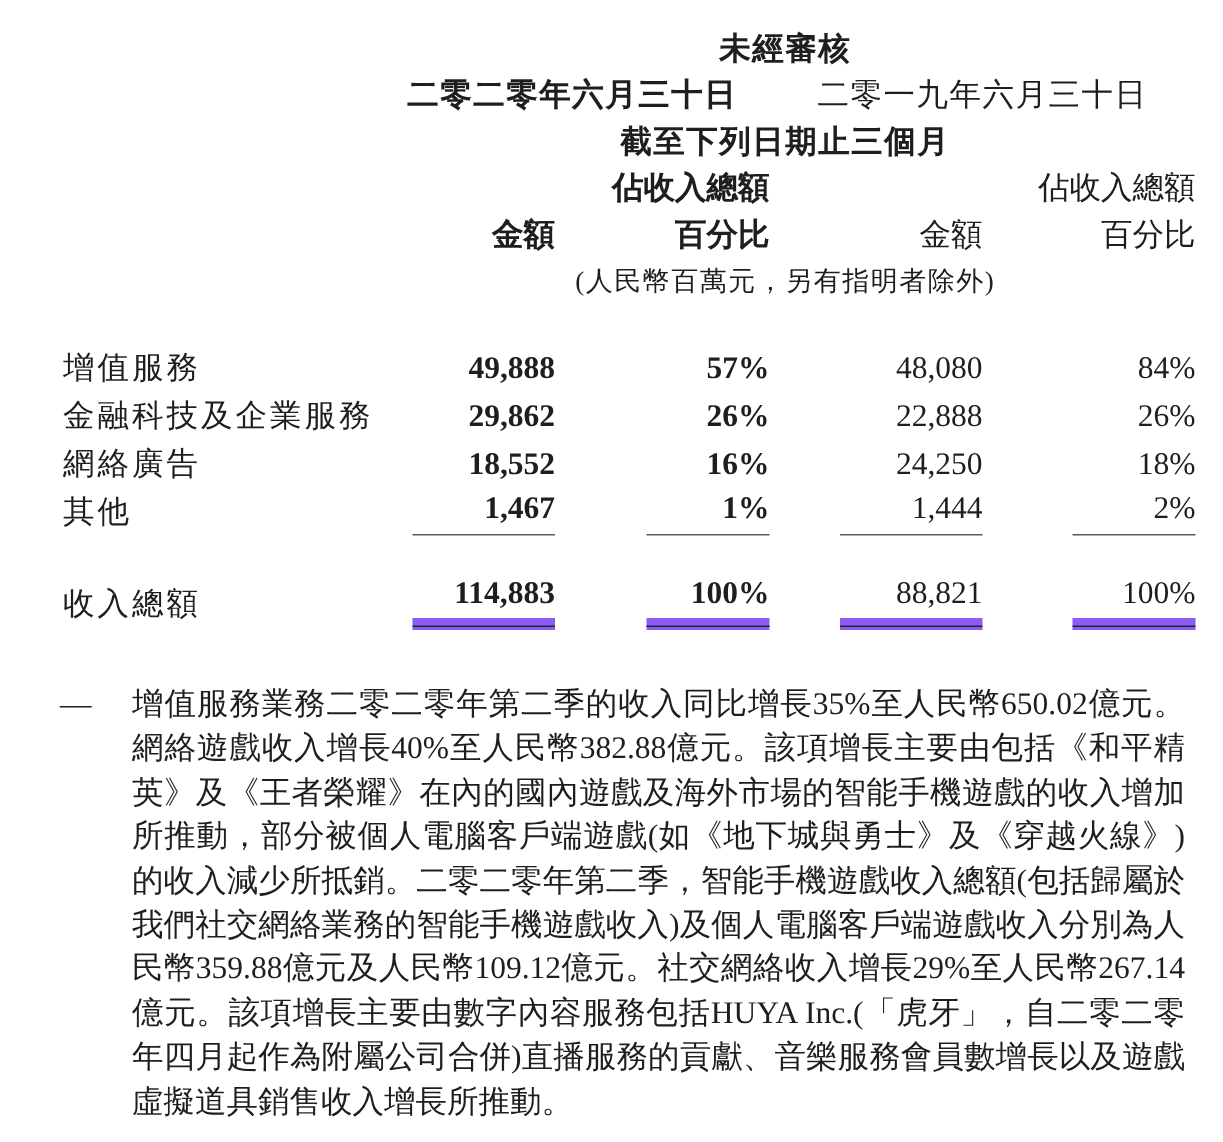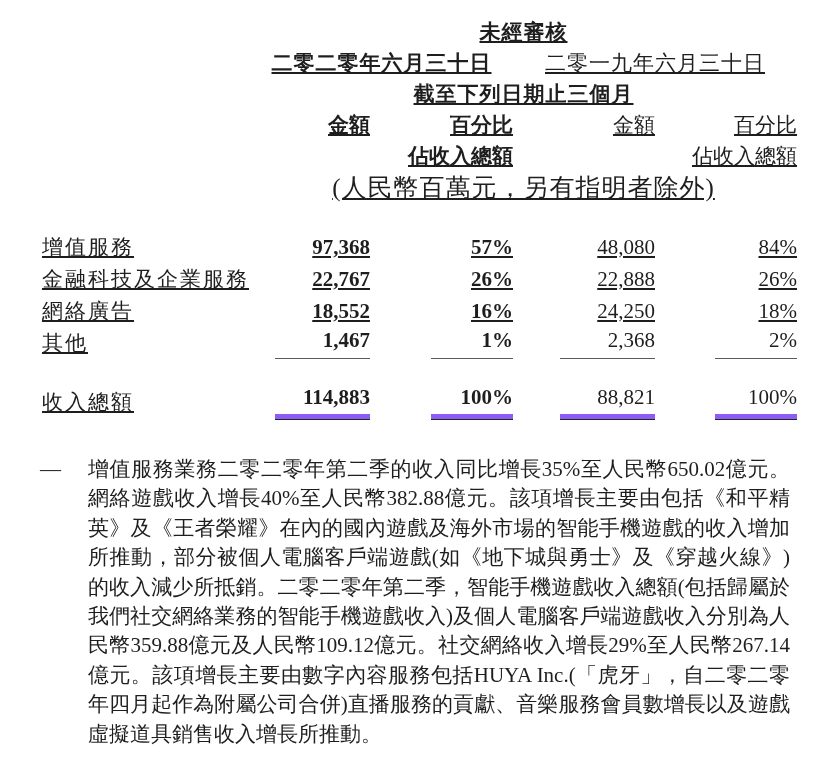--- a/index.html
+++ b/index.html
@@ -10,44 +10,43 @@
     color:#1e1e1e;
     font-family:"Liberation Serif","DejaVu Serif",serif;
     overflow:hidden;
   }
   table.fin {
     position:absolute; left:42px; top:16px;
     width:755px;
     border-collapse:collapse;
     table-layout:fixed;
     font-size:21px;
-    text-decoration:underline;
   }
   table.fin td { padding:0; vertical-align:middle; }
   tr.hrow td { height:31px; }
   tr.drow td { height:32px; }
   tr.trow td { height:32px; }
   td.center { text-align:center; }
   td.right  { text-align:right; }
   .b { font-weight:bold; }
   td.cjk { letter-spacing:1px; }
   td.date2019 { padding-left:40px; }
-  td.unit { font-size:25px; letter-spacing:1px; padding-right:50px; }
+  td.unit { font-size:18px; letter-spacing:1px; padding-right:50px; }
   td.lbl { letter-spacing:2px; }
   
   .sgl {
     display:inline-block; 
     padding-bottom:5px;
     border-bottom:1.2px solid #5a5a5a;
   }
   
   .dbl {
     display:inline-block; 
     padding-bottom:4px;
-    border-bottom:5px solid #8b5cf6;
+    border-bottom:8px solid #8b5cf6;
     position:relative;
   }
   .dbl::after {
     content:""; position:absolute; left:0; right:0; bottom:-6px;
     height:1.5px; background:#262626;
   }
   .w-amt { min-width:95px; }
   .w-pct { min-width:82px; }
   
   .footnote {
@@ -86,67 +85,67 @@
       <td></td>
       <td colspan="2" class="center b cjk">二零二零年六月三十日</td>
       <td colspan="2" class="center cjk date2019">二零一九年六月三十日</td>
     </tr>
     <tr class="hrow">
       <td></td>
       <td colspan="4" class="center b cjk">截至下列日期止三個月</td>
     </tr>
     <tr class="hrow">
       <td></td>
+      <td></td>
+      <td class="right b">佔收入總額</td>
+      <td></td>
+      <td class="right">佔收入總額</td>
+    </tr>
+    <tr class="hrow">
+      <td></td>
       <td class="right b">金額</td>
       <td class="right b">百分比</td>
       <td class="right">金額</td>
       <td class="right">百分比</td>
-    </tr>
-    <tr class="hrow">
-      <td></td>
-      <td></td>
-      <td class="right b">佔收入總額</td>
-      <td></td>
-      <td class="right">佔收入總額</td>
     </tr>
     <tr class="hrow">
       <td></td>
       <td colspan="4" class="center unit">(人民幣百萬元，另有指明者除外)</td>
     </tr>
 
     <tr style="height:27px">
           <td colspan="5"></td>
         </tr>
 
     <tr class="drow">
       <td class="lbl">增值服務</td>
-      <td class="right b">97,368</td>
+      <td class="right b">49,888</td>
       <td class="right b">57%</td>
       <td class="right">48,080</td>
       <td class="right">84%</td>
     </tr>
     <tr class="drow">
       <td class="lbl">金融科技及企業服務</td>
-      <td class="right b">22,767</td>
+      <td class="right b">29,862</td>
       <td class="right b">26%</td>
       <td class="right">22,888</td>
       <td class="right">26%</td>
     </tr>
     <tr class="drow">
       <td class="lbl">網絡廣告</td>
       <td class="right b">18,552</td>
       <td class="right b">16%</td>
       <td class="right">24,250</td>
       <td class="right">18%</td>
     </tr>
     <tr class="drow">
       <td class="lbl">其他</td>
       <td class="right"><span class="sgl w-amt b">1,467</span></td>
       <td class="right"><span class="sgl w-pct b">1%</span></td>
-      <td class="right"><span class="sgl w-amt">2,368</span></td>
+      <td class="right"><span class="sgl w-amt">1,444</span></td>
       <td class="right"><span class="sgl w-pct">2%</span></td>
     </tr>
 
     <tr style="height:26px">
           <td colspan="5"></td>
         </tr>
 
     <tr class="trow">
       <td class="lbl">收入總額</td>
       <td class="right"><span class="dbl w-amt b">114,883</span></td>

